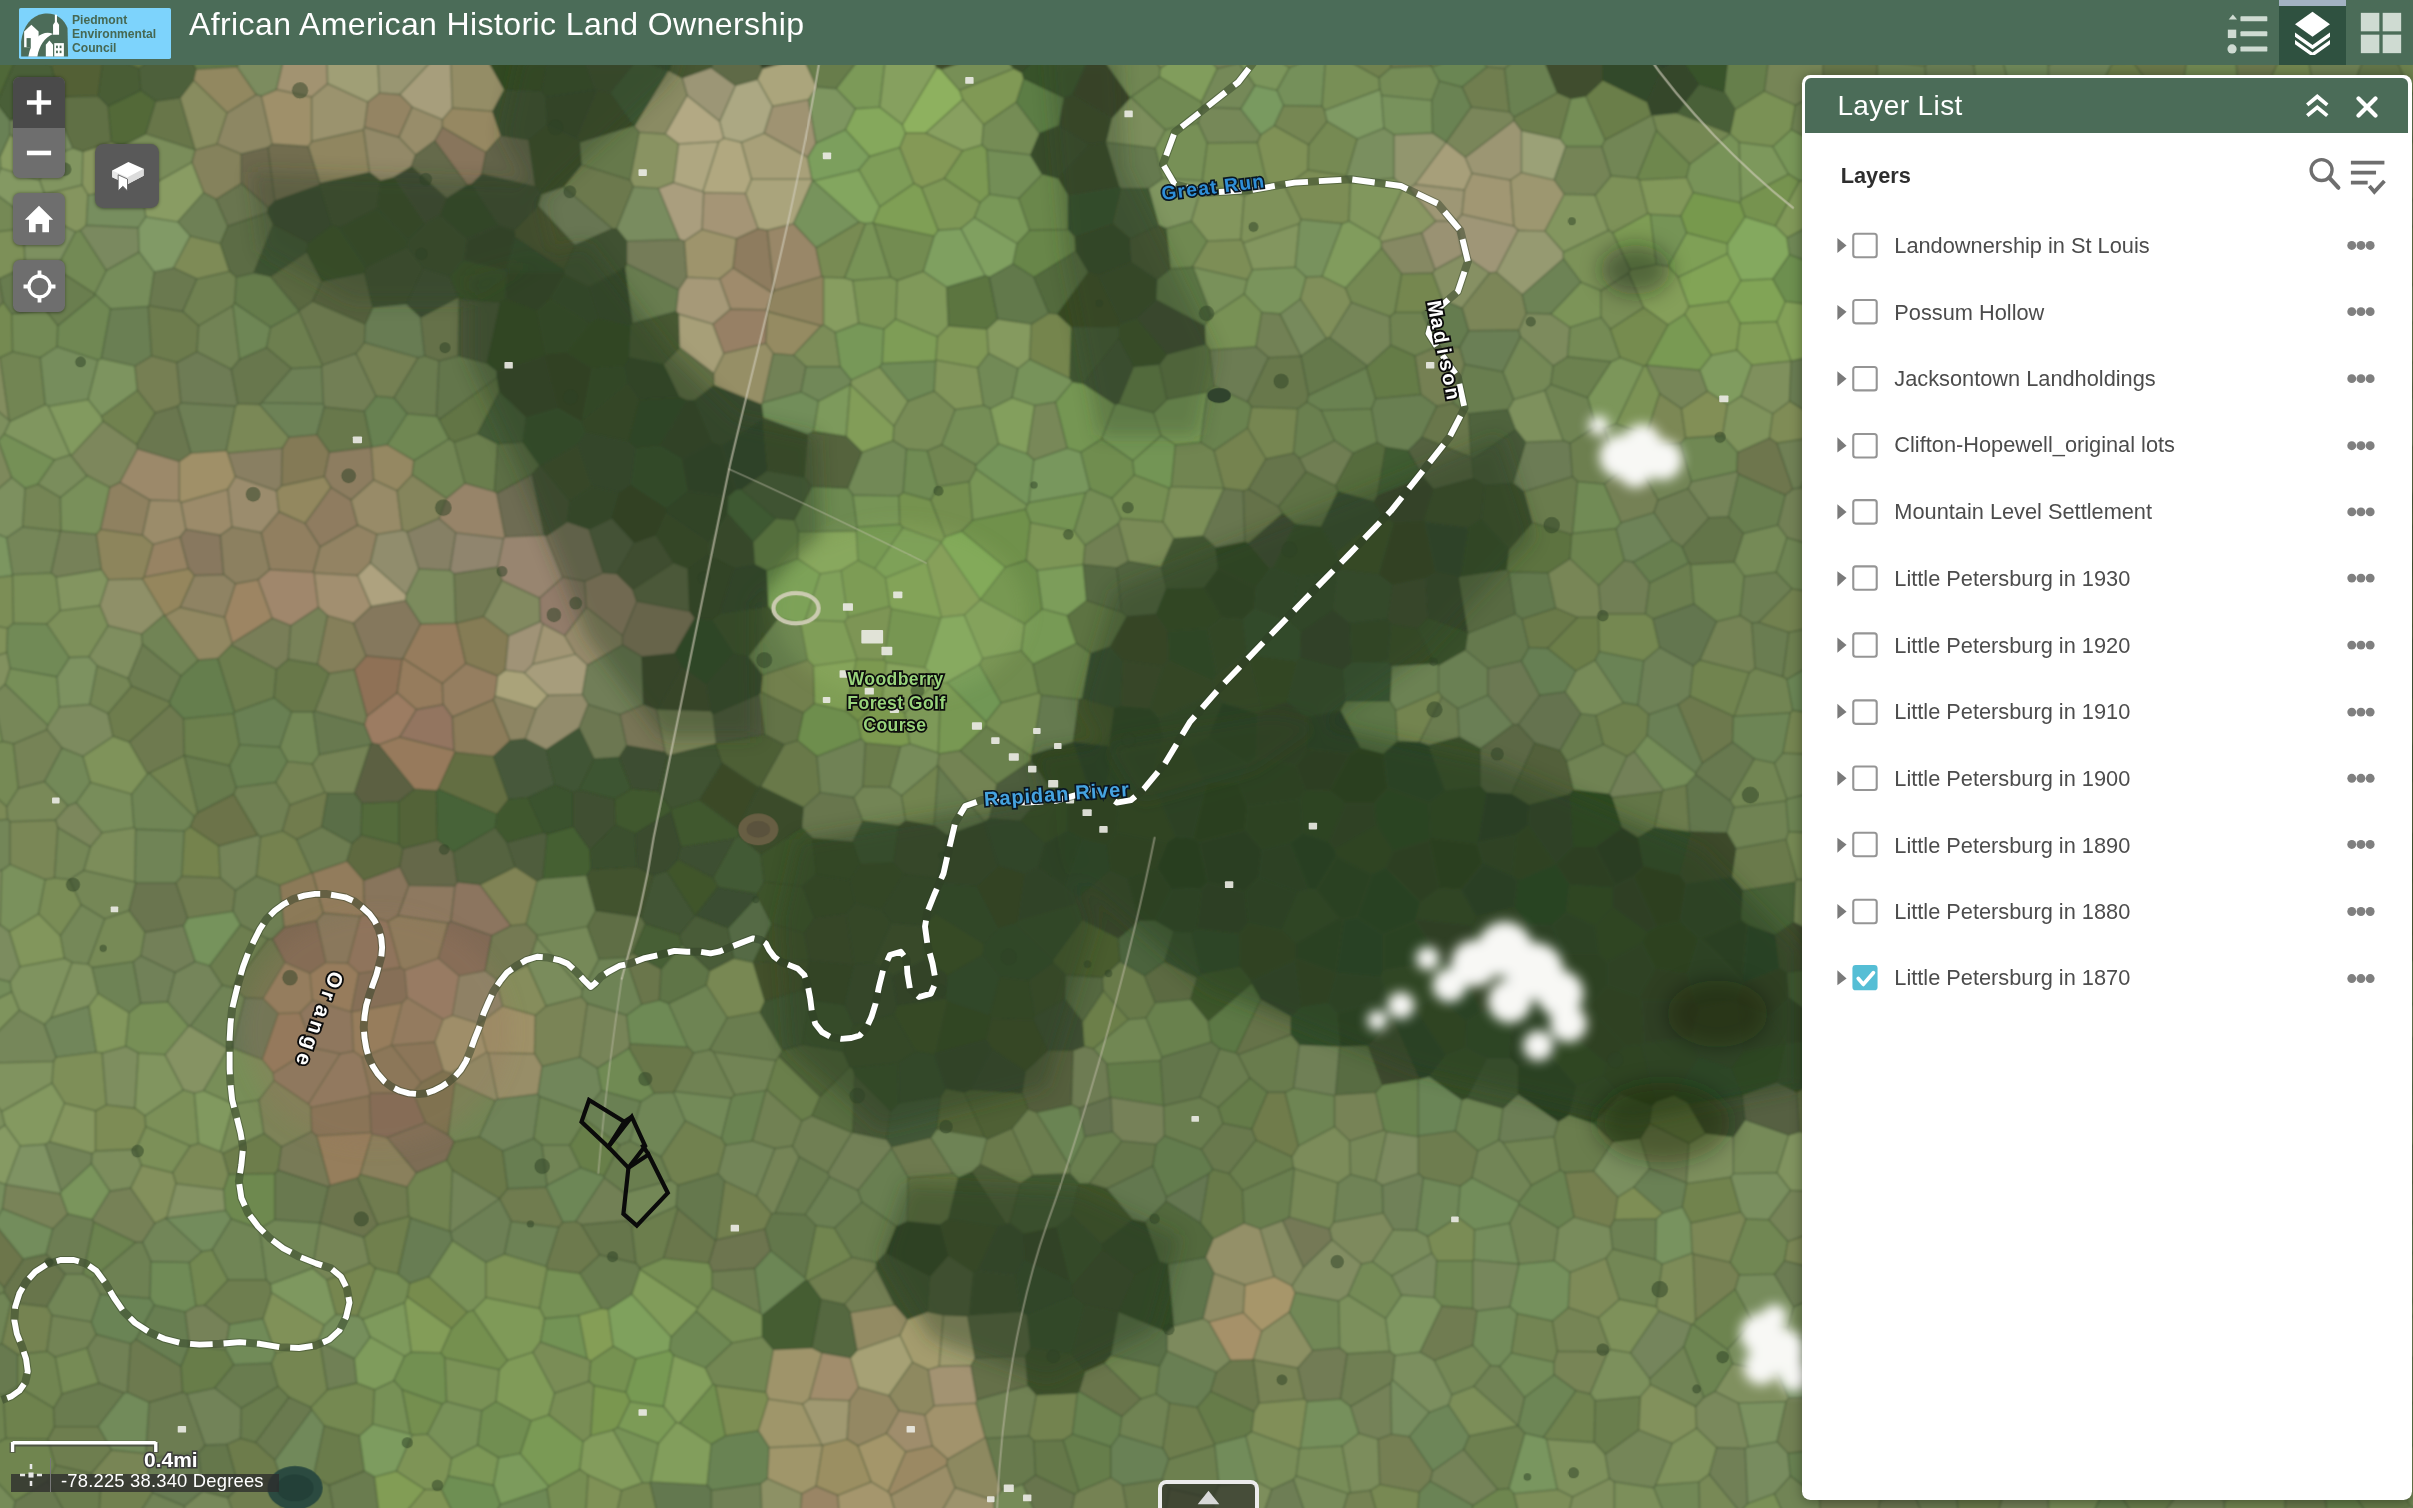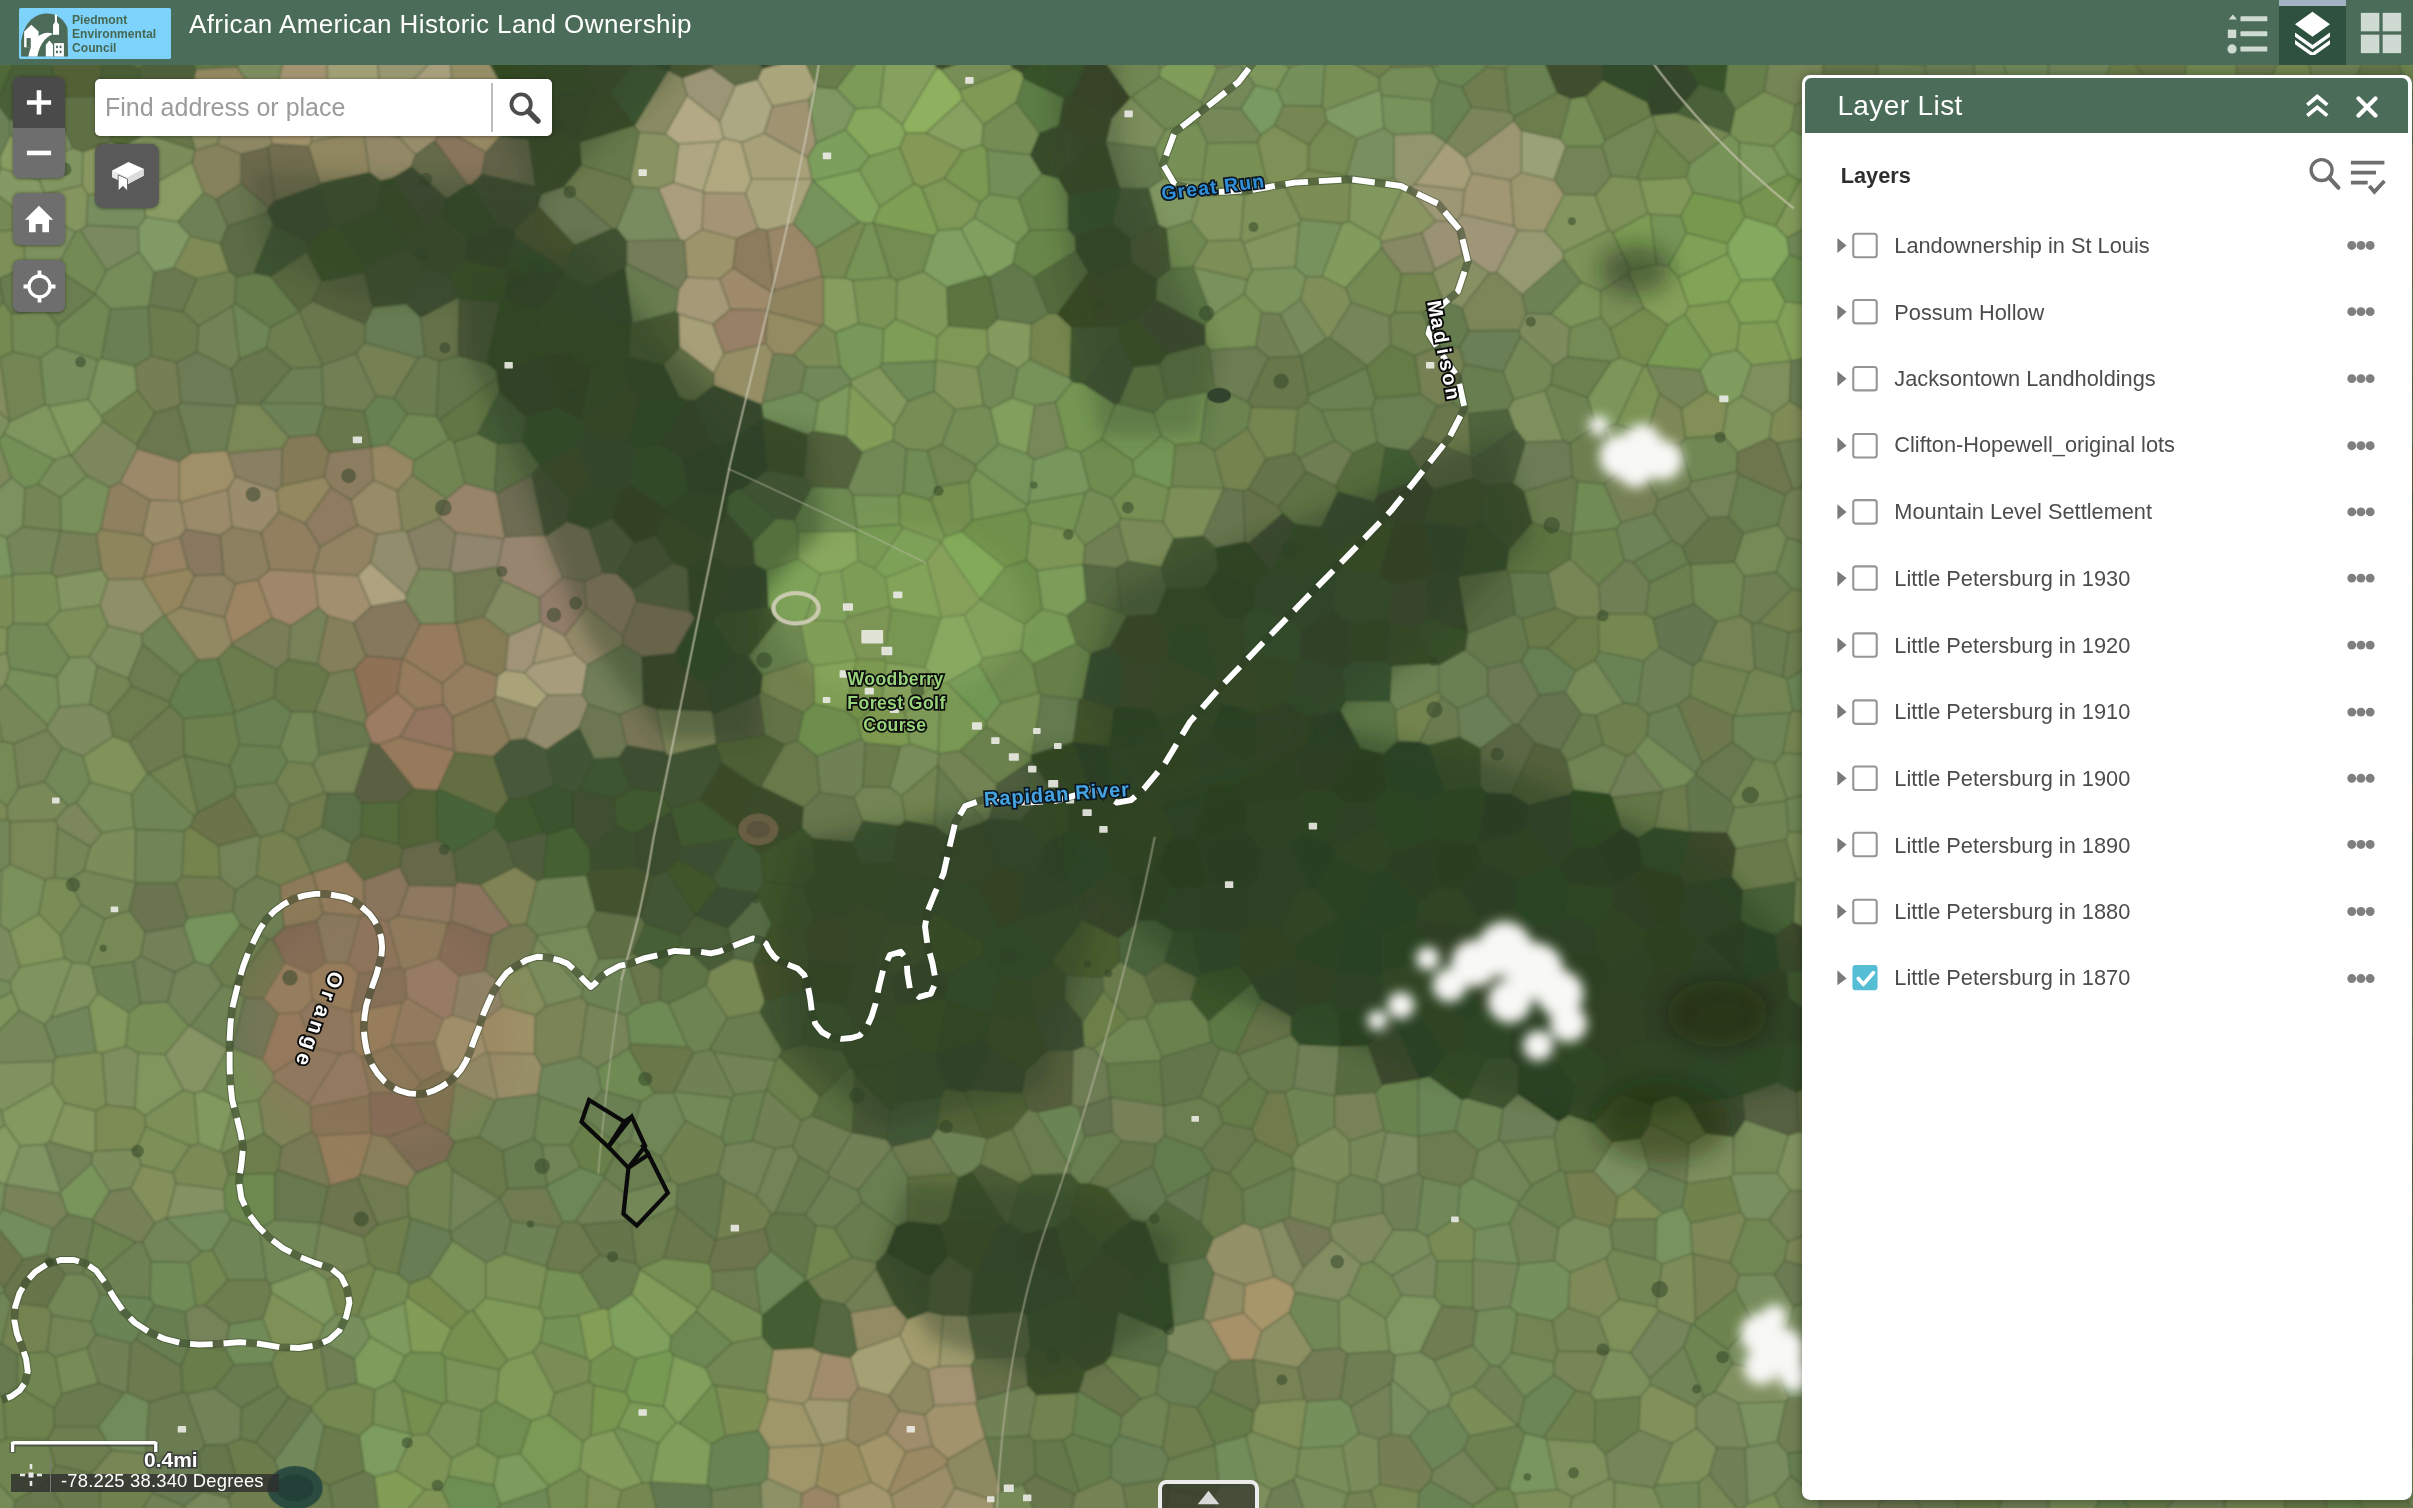--- a/index.html
+++ b/index.html
@@ -1,20 +1,20 @@
 <!DOCTYPE html>
 <html style="font-size:13.4px"><head><meta charset="utf-8">
 <style>
 *{margin:0;padding:0;box-sizing:border-box}
 html,body{width:2413px;height:1508px;overflow:hidden;font-family:"Liberation Sans",sans-serif;background:#75875a}
 #stage{position:relative;width:2413px;height:1508px}
 #map{position:absolute;left:0;top:0}
 #hdr{position:absolute;left:0;top:0;width:2413px;height:65px;background:#4b6c58;z-index:30}
 #logo{position:absolute;left:19px;top:7.5px;width:152px;height:51px;background:#7dd3fc;border-radius:1.7px;display:flex;align-items:center}
-#title{position:absolute;left:189px;top:0;height:48px;display:flex;align-items:center;color:#fff;font-size:26px;font-weight:500;letter-spacing:0.4px}
+#title{position:absolute;left:189px;top:0;height:48px;display:flex;align-items:center;color:#fff;font-size:32px;font-weight:500;letter-spacing:0.4px}
 .hbtn{position:absolute;top:0;height:65px;display:flex;align-items:center;justify-content:center}
 #panel{position:absolute;left:1802px;top:75px;width:610px;height:1425px;background:#fff;border-radius:8.4px;box-shadow:0 1.7px 11.7px rgba(0,0,0,0.35);z-index:20}
 #phead{position:absolute;left:3.4px;top:3.4px;width:603px;height:55px;background:#4b6c58;border-radius:5.9px 5.9px 0 0;color:#fff;display:flex;align-items:center}
 #phead span{margin-left:32px;font-size:28px;font-weight:400;letter-spacing:0.4px}
 .ctl{position:absolute;border-radius:6.7px;box-shadow:0 0.8px 3.4px rgba(0,0,0,0.4);z-index:15}
 #srch{position:absolute;left:95px;top:79px;width:457px;height:57px;background:#fff;border-radius:5px;box-shadow:0 0.8px 3.4px rgba(0,0,0,0.35);z-index:15}
 #srch input{position:absolute;left:0;top:0;width:396px;height:57px;border:0;outline:0;font-size:25px;color:#555;padding-left:10px;font-family:"Liberation Sans",sans-serif;background:transparent}
 #srch input::placeholder{color:#9b9b9b}
 #sdiv{position:absolute;left:396px;top:4.2px;width:1.7px;height:49px;background:#bdbdbd}
 #coord{position:absolute;left:11px;top:1474px;height:18px;background:rgba(45,45,45,0.78);z-index:15;display:flex;align-items:flex-end;color:#ffffff;font-size:18.4px;letter-spacing:0.2px}
@@ -2276,28 +2276,20 @@
     <path d="M18,2 L35,19 L30,19 L30,34 L22,34 L22,24 L14,24 L14,34 L6,34 L6,19 L1,19 Z"></path>
   </svg>
 </div>
 <div class="ctl" style="left:13.4px;top:260px;width:52px;height:52px;background:#6e6e6e">
   <svg style="position:absolute;left:7.5px;top:7.5px" width="37" height="37" viewBox="0 0 44 44">
     <circle cx="22" cy="22" r="12.5" fill="none" stroke="#fff" stroke-width="4"></circle>
     <path d="M22,3 V10 M22,34 V41 M3,22 H10 M34,22 H41" stroke="#fff" stroke-width="4.5"></path>
   </svg>
 </div>
 
-<div id="srch">
-      <input placeholder="Find address or place" style="">
-      <div id="sdiv"></div>
-  <svg style="position:absolute;left:411px;top:10px" width="37" height="37" viewBox="0 0 44 44">
-    <circle cx="18" cy="18" r="11.5" fill="none" stroke="#4c4c4c" stroke-width="4.5"></circle>
-    <path d="M26.5,26.5 L38,38" stroke="#4c4c4c" stroke-width="6.5" stroke-linecap="round"></path>
-  </svg>
-</div>
 
 <svg style="position:absolute;left:0;top:1425px;z-index:15" width="335" height="59" viewBox="0 0 400 70">
   <g stroke="#3a3a3a" stroke-width="7" fill="none" opacity="0.65">
         <path d="M15,21 V33 M15,22 H186 M186,21 V33"></path>
       </g>
   <g stroke="#fff" stroke-width="4" fill="none">
         <path d="M15,20 V32 M15,21 H186 M186,20 V32"></path>
       </g>
   <text x="172" y="50" font-size="25" font-weight="700" fill="#fff" stroke="#3a3a3a" stroke-width="3.5" paint-order="stroke">0.4mi</text>
 </svg>

